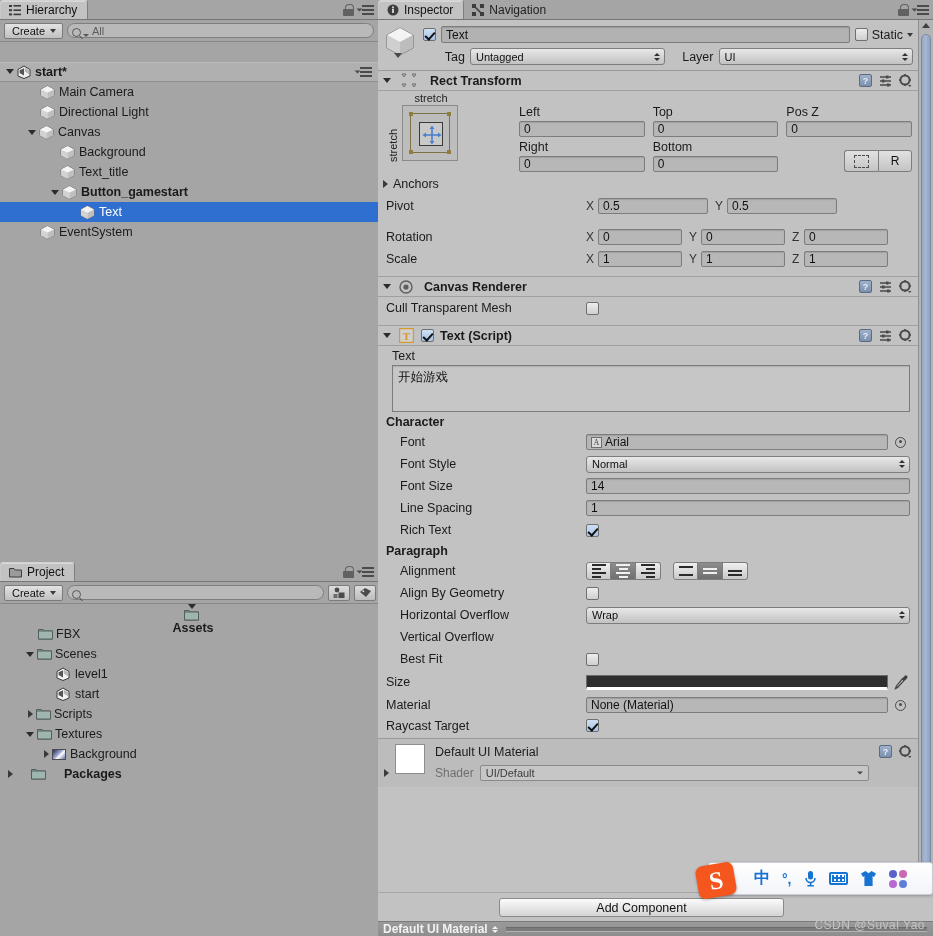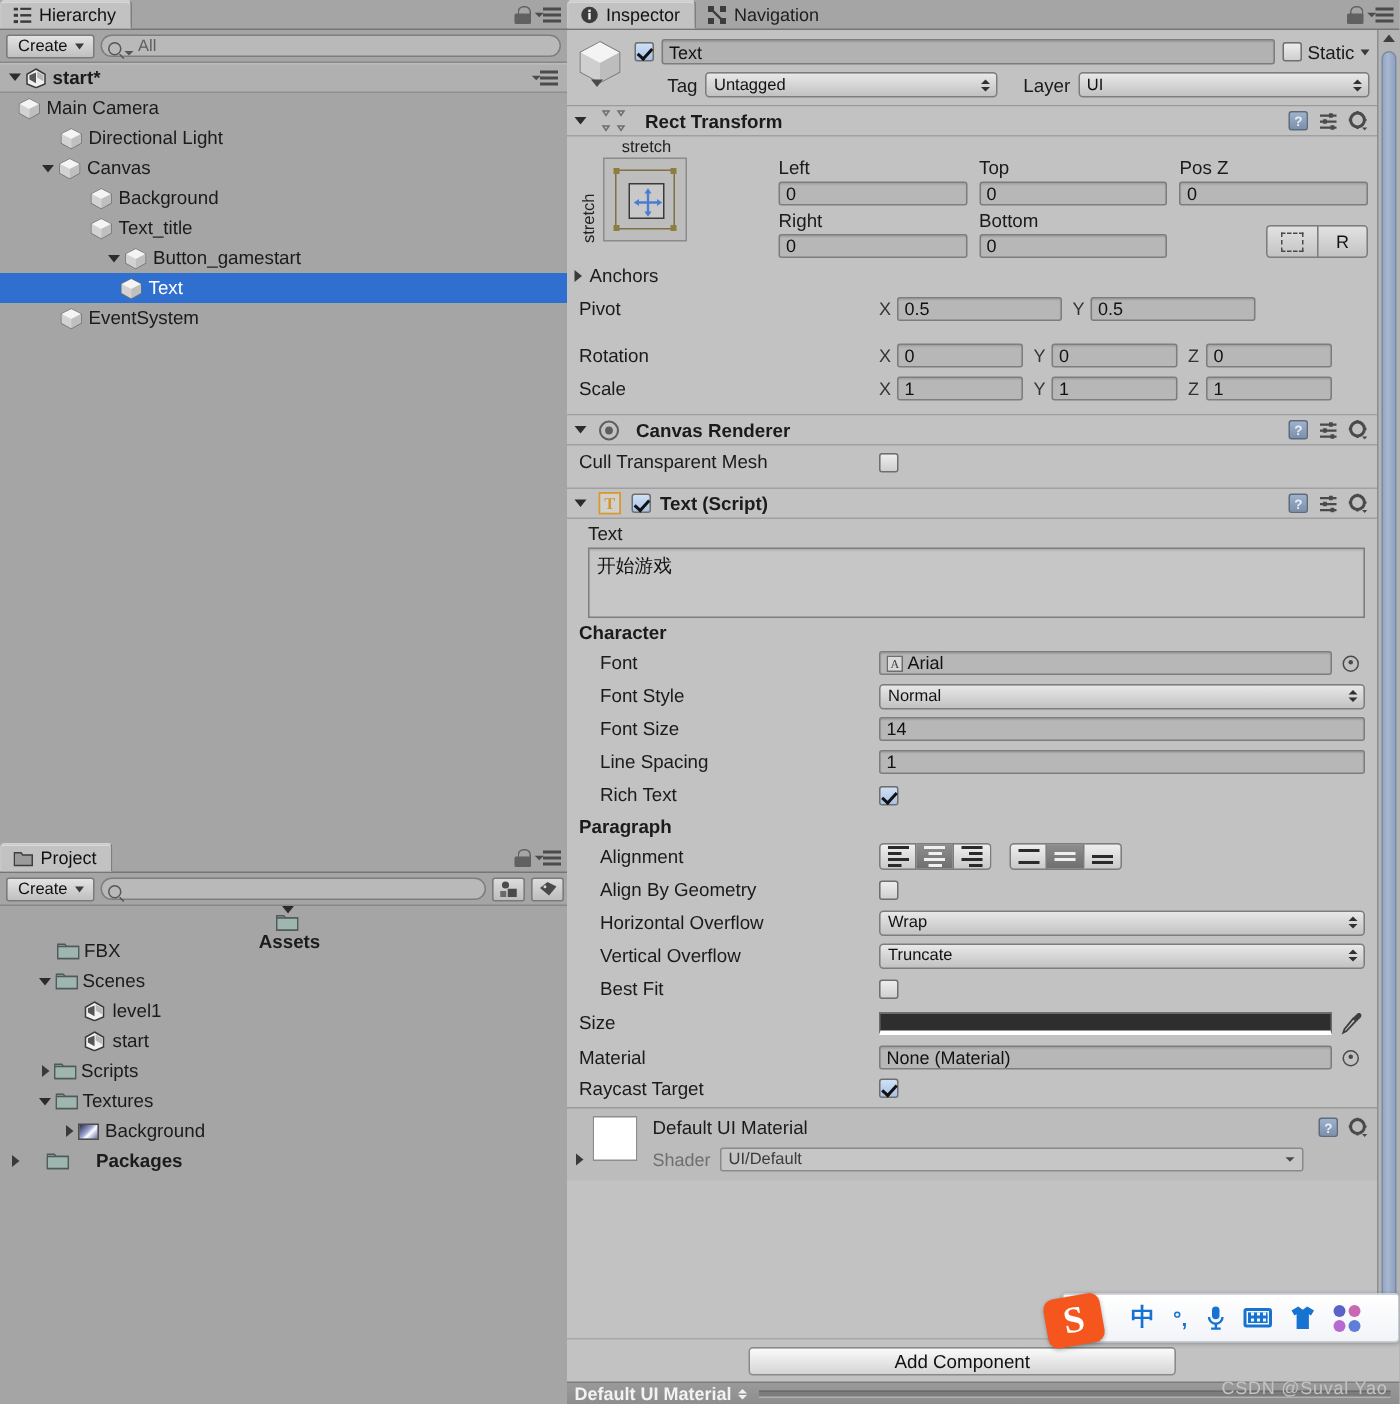--- a/index.html
+++ b/index.html
@@ -83,20 +83,21 @@
     position: relative; margin-right: 1px; flex: none;
   }
   .mag::after { content:""; position:absolute; right:-3px; bottom:-2px; width:4px; height:1.4px; background:#565656; transform: rotate(45deg); }
   .mag-caret { width:0;height:0;border-left:3px solid transparent;border-right:3px solid transparent;border-top:3.5px solid #565656; margin:2px 3px 0 1px; }
   .tree-area { background: #a5a5a5; height: calc(100% - 43px); position: relative; }
   .scene-row {
     height: 20px; display: flex; align-items: center;
     background: #b0b0b0; border-bottom: 1px solid #8f8f8f;
     padding-left: 6px; position: relative;
     box-shadow: inset 0 1px 0 #bbb;
+    margin-top: 20px;
   }
   .scene-row .nm { font-weight: bold; font-size: 12.5px; margin-left: 4px; }
   .scene-row .burger { position: absolute; right: 6px; }
   .tri {
     width: 0; height: 0; flex: none;
     border-left: 4.5px solid transparent; border-right: 4.5px solid transparent;
     border-top: 5px solid #2c2c2c; margin-right: 3px;
   }
   .tri.closed {
     border-top: 4.5px solid transparent; border-bottom: 4.5px solid transparent;
@@ -368,38 +369,38 @@
         <span class="burger">
           <i class="car"></i>
             <span class="lines">
               <i></i>
               <i></i>
               <i></i>
             </span>
         </span>
       </div>
       <div id="hierarchy-rows">
-          <div class="row" style="">
-            <i class="tri blank"></i>
-            <span class="cube"><svg width="15" height="15" viewBox="0 0 15 15">
-                <polygon points="7.5,1 14,4.4 14,10.4 7.5,14 1,10.4 1,4.4" fill="#e4e4e4" stroke="#6d6d6d" stroke-width="0.9"></polygon>
-                <polygon points="7.5,1 14,4.4 7.5,7.7 1,4.4" fill="#f4f4f4"></polygon>
-                <polygon points="1,4.4 7.5,7.7 7.5,14 1,10.4" fill="#d2d2d2"></polygon>
-                <polygon points="7.5,7.7 14,4.4 14,10.4 7.5,14" fill="#bfbfbf"></polygon>
-              </svg></span>
-            <span>Main Camera</span>
-          </div>
           <div class="row" style="padding-left:28px;">
             <i class="tri blank"></i>
             <span class="cube"><svg width="15" height="15" viewBox="0 0 15 15">
                 <polygon points="7.5,1 14,4.4 14,10.4 7.5,14 1,10.4 1,4.4" fill="#e4e4e4" stroke="#6d6d6d" stroke-width="0.9"></polygon>
                 <polygon points="7.5,1 14,4.4 7.5,7.7 1,4.4" fill="#f4f4f4"></polygon>
                 <polygon points="1,4.4 7.5,7.7 7.5,14 1,10.4" fill="#d2d2d2"></polygon>
                 <polygon points="7.5,7.7 14,4.4 14,10.4 7.5,14" fill="#bfbfbf"></polygon>
               </svg></span>
+            <span>Main Camera</span>
+          </div>
+          <div class="row" style="padding-left:28px;">
+            <i class="tri blank"></i>
+            <span class="cube"><svg width="15" height="15" viewBox="0 0 15 15">
+                <polygon points="7.5,1 14,4.4 14,10.4 7.5,14 1,10.4 1,4.4" fill="#e4e4e4" stroke="#6d6d6d" stroke-width="0.9"></polygon>
+                <polygon points="7.5,1 14,4.4 7.5,7.7 1,4.4" fill="#f4f4f4"></polygon>
+                <polygon points="1,4.4 7.5,7.7 7.5,14 1,10.4" fill="#d2d2d2"></polygon>
+                <polygon points="7.5,7.7 14,4.4 14,10.4 7.5,14" fill="#bfbfbf"></polygon>
+              </svg></span>
             <span>Directional Light</span>
           </div>
           <div class="row" style="padding-left:28px;">
             <i class="tri"></i>
             <span class="cube"><svg width="15" height="15" viewBox="0 0 15 15">
                 <polygon points="7.5,1 14,4.4 14,10.4 7.5,14 1,10.4 1,4.4" fill="#e4e4e4" stroke="#6d6d6d" stroke-width="0.9"></polygon>
                 <polygon points="7.5,1 14,4.4 7.5,7.7 1,4.4" fill="#f4f4f4"></polygon>
                 <polygon points="1,4.4 7.5,7.7 7.5,14 1,10.4" fill="#d2d2d2"></polygon>
                 <polygon points="7.5,7.7 14,4.4 14,10.4 7.5,14" fill="#bfbfbf"></polygon>
               </svg></span>
@@ -418,21 +419,21 @@
           <div class="row" style="padding-left:48px;">
             <i class="tri blank"></i>
             <span class="cube"><svg width="15" height="15" viewBox="0 0 15 15">
                 <polygon points="7.5,1 14,4.4 14,10.4 7.5,14 1,10.4 1,4.4" fill="#e4e4e4" stroke="#6d6d6d" stroke-width="0.9"></polygon>
                 <polygon points="7.5,1 14,4.4 7.5,7.7 1,4.4" fill="#f4f4f4"></polygon>
                 <polygon points="1,4.4 7.5,7.7 7.5,14 1,10.4" fill="#d2d2d2"></polygon>
                 <polygon points="7.5,7.7 14,4.4 14,10.4 7.5,14" fill="#bfbfbf"></polygon>
               </svg></span>
             <span>Text_title</span>
           </div>
-          <div class="row" style="padding-left:72px;">
+          <div class="row" style="padding-left:51px;font-weight:bold;">
             <i class="tri"></i>
             <span class="cube"><svg width="15" height="15" viewBox="0 0 15 15">
                 <polygon points="7.5,1 14,4.4 14,10.4 7.5,14 1,10.4 1,4.4" fill="#e4e4e4" stroke="#6d6d6d" stroke-width="0.9"></polygon>
                 <polygon points="7.5,1 14,4.4 7.5,7.7 1,4.4" fill="#f4f4f4"></polygon>
                 <polygon points="1,4.4 7.5,7.7 7.5,14 1,10.4" fill="#d2d2d2"></polygon>
                 <polygon points="7.5,7.7 14,4.4 14,10.4 7.5,14" fill="#bfbfbf"></polygon>
               </svg></span>
             <span>Button_gamestart</span>
           </div>
           <div class="row sel" style="padding-left:68px;">
@@ -958,27 +959,20 @@
             <span>Wrap</span>
             <span class="updown">
                 <i></i>
                 <i></i>
               </span>
           </span>
         </div>
 
         <div class="fld-row">
           <span class="fld-lbl ind">Vertical Overflow</span>
-          <span class="dd" style="flex:none;width:324px;">
-            <span>Truncate</span>
-            <span class="updown">
-                <i></i>
-                <i></i>
-              </span>
-          </span>
         </div>
 
         <div class="fld-row">
           <span class="fld-lbl ind">Best Fit</span>
           <span class="chk off"></span>
         </div>
 
         <div class="fld-row" style="height:24px;">
           <span class="fld-lbl">Size</span>
           <span class="color-field" style="width: 302px; background: rgb(46, 46, 46);"></span>

